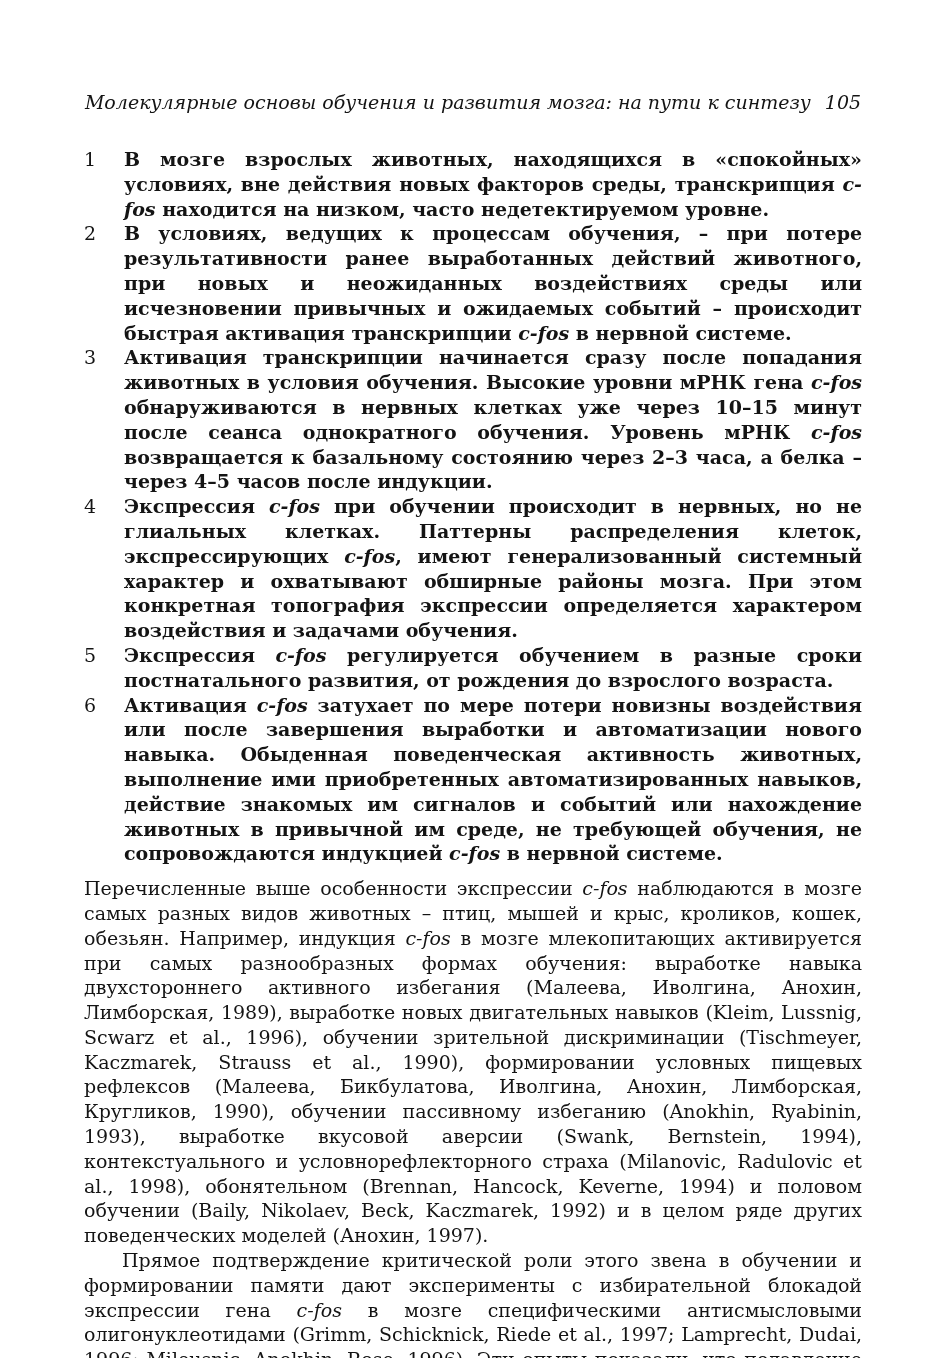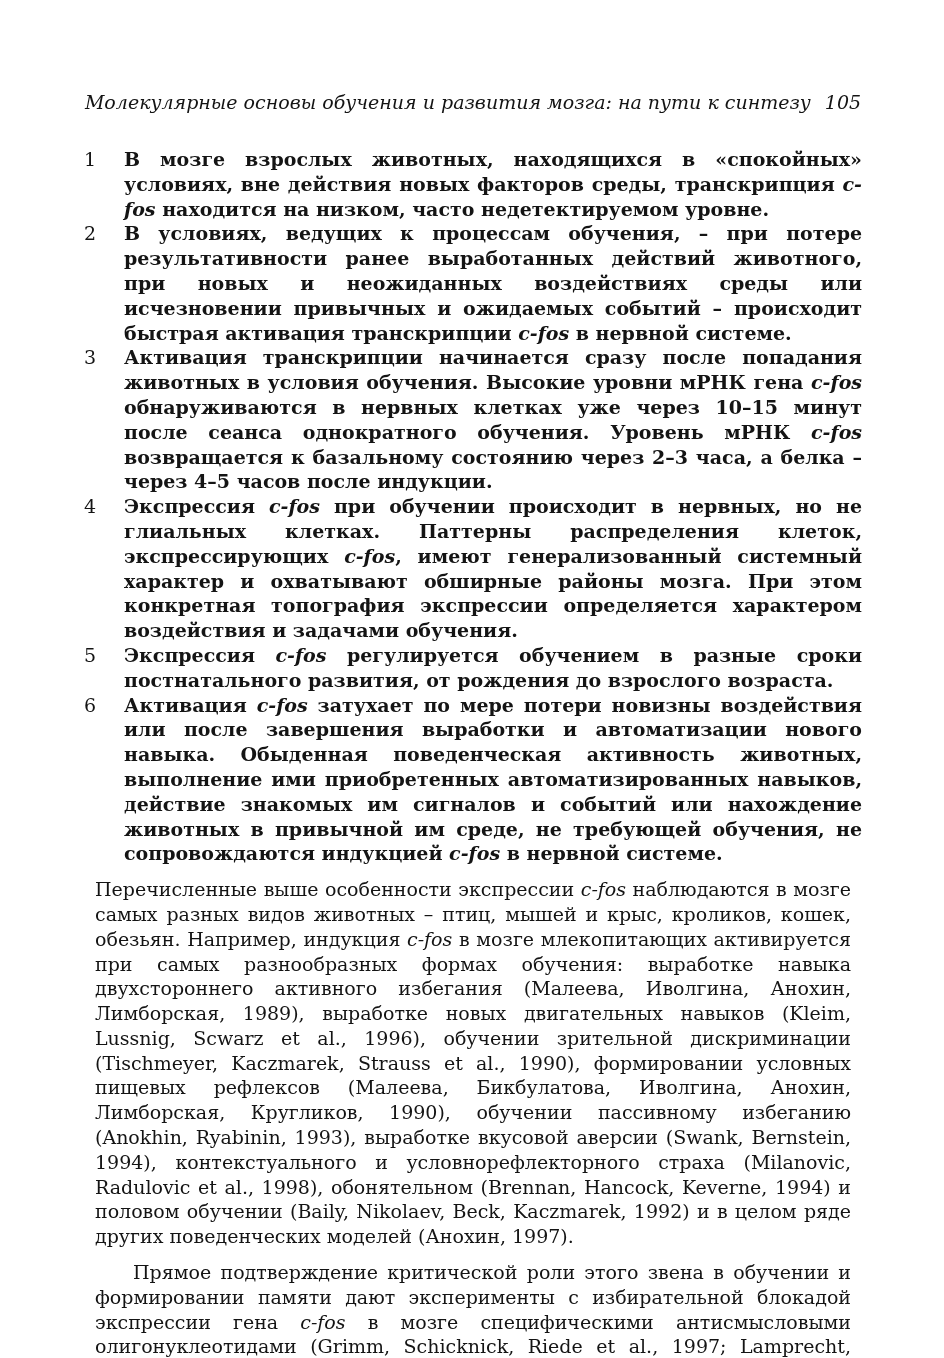--- a/index.html
+++ b/index.html
@@ -53,21 +53,21 @@
     line-height: 24.8px;
     text-align: justify;
     hyphens: auto;
     font-weight: bold;
     -webkit-hyphens: auto;
   }
   .body-paragraphs {
     margin-top: 10px;
   }
   .body-paragraph {
-    margin: 11px;
+    margin: 0;
     font-size: 19px;
     line-height: 24.8px;
     text-align: justify;
     hyphens: auto;
     -webkit-hyphens: auto;
   }
   .body-paragraph.indent {
     text-indent: 38px;
   }
   em { font-style: italic; }

